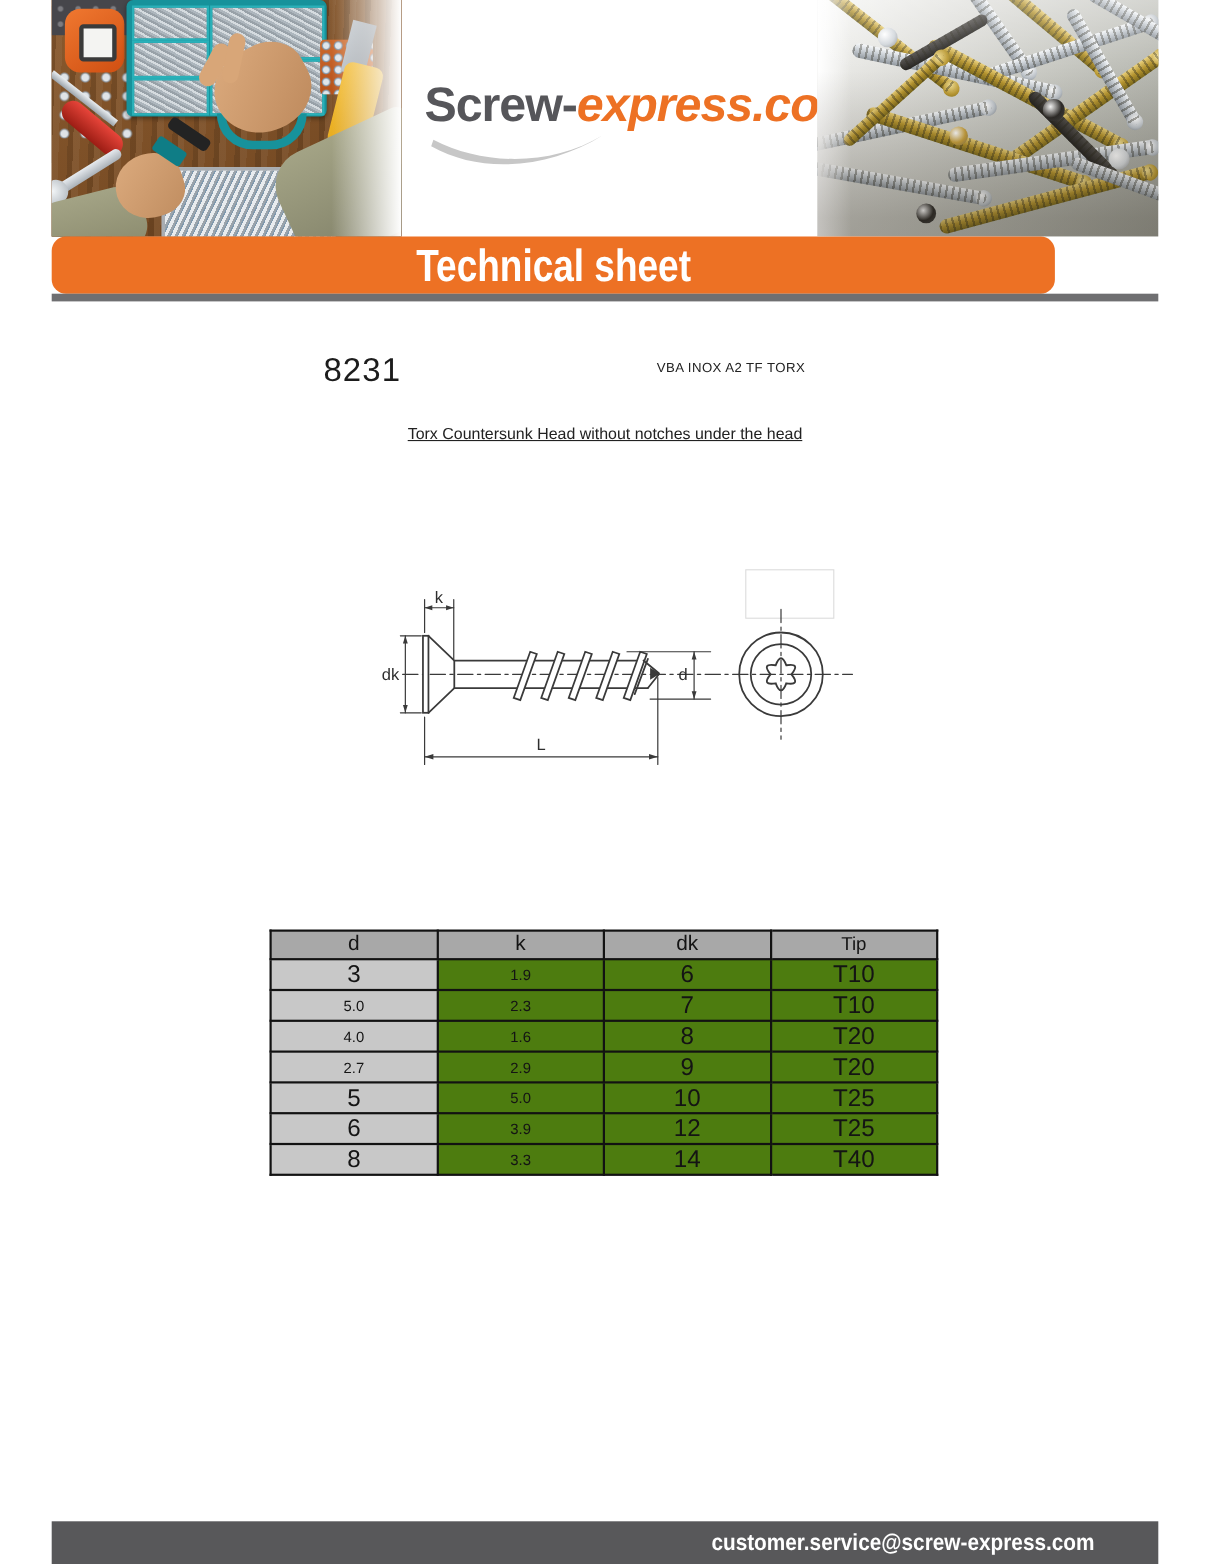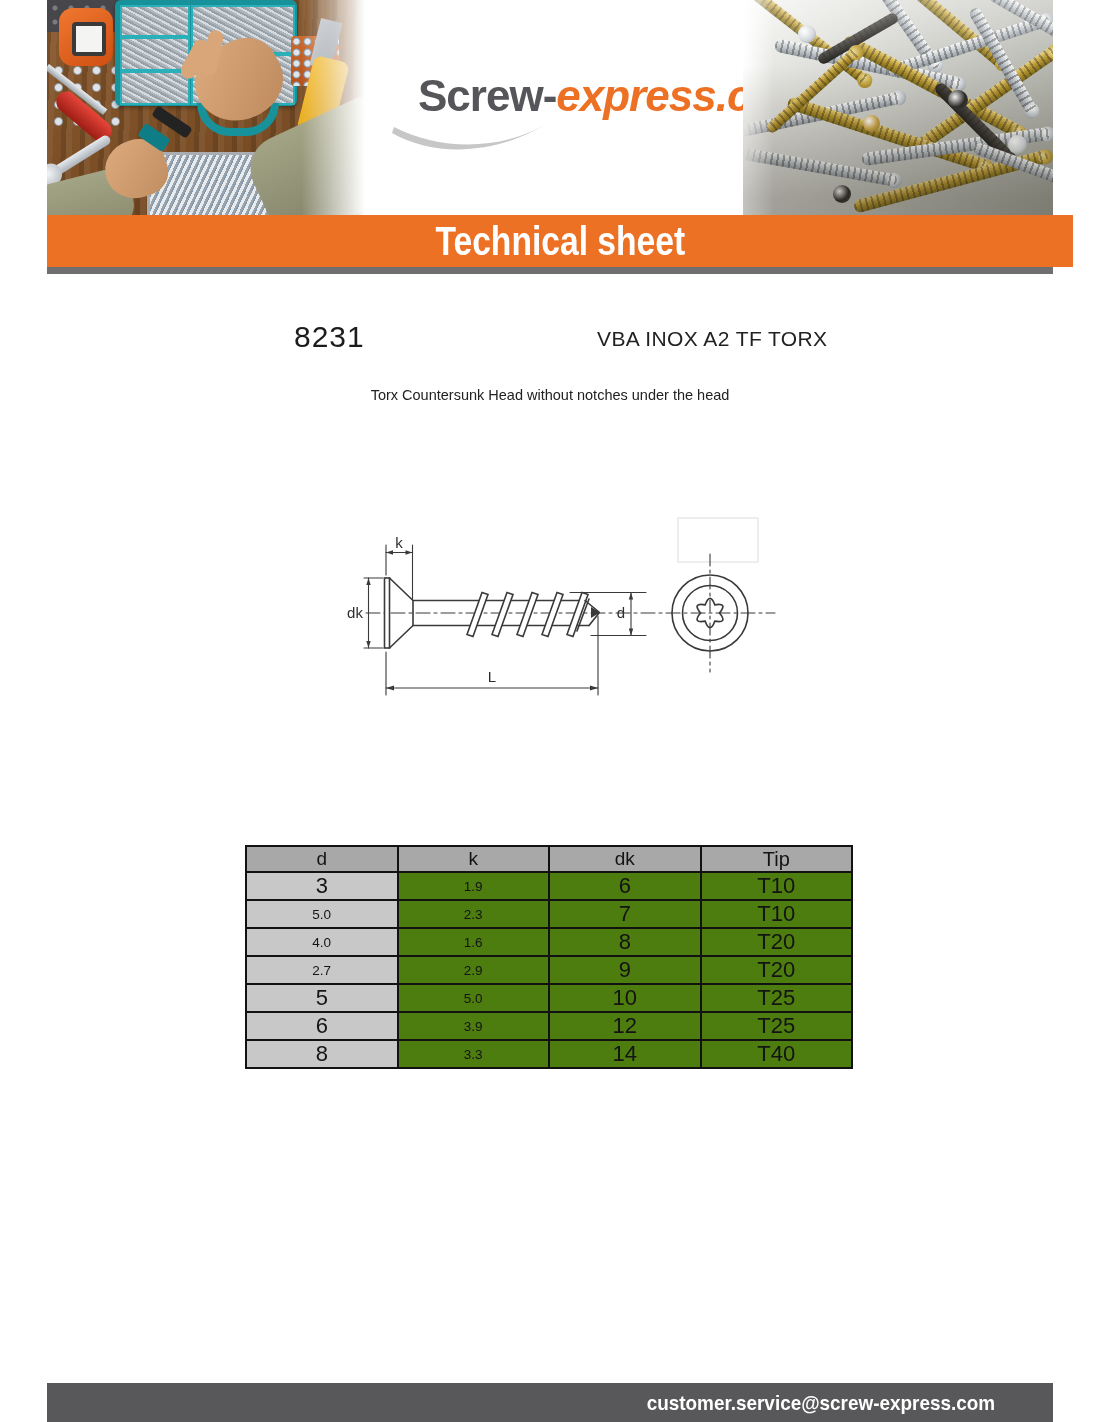--- a/index.html
+++ b/index.html
@@ -63,47 +63,47 @@
   .rod.b{background:linear-gradient(#504d49,#242220);}
   .rod.s::before,.rod.g::before{content:'';position:absolute;right:-5px;top:50%;width:15px;height:15px;
     transform:translateY(-50%);border-radius:50%;}
   .rod.s::before{background:radial-gradient(circle at 35% 35%,#ffffff,#bcc2c8 60%,#798089);}
   .rod.g::before{background:radial-gradient(circle at 35% 35%,#f0dd92,#bb9a34 60%,#83701f);}
   .shead{position:absolute;border-radius:50%;}
 
   
   .logo{position:absolute;left:386px;top:74px;white-space:nowrap;
     font-size:44px;font-weight:bold;letter-spacing:-1px;line-height:1;}
-  .logo .lg-gray{color:var(--logo-gray,#56565a);margin-left:32px;}
+  .logo .lg-gray{color:var(--logo-gray,#56565a);}
   .logo .lg-orange{color:var(--accent,#ed7124);font-style:italic;}
   .swoosh{position:absolute;left:388px;top:119px;}
 
   
-  .banner{position:absolute;left:47px;top:215px;width:1026px;height:52px;background:var(--accent,#ed7124);
-    display:flex;align-items:center;justify-content:center;}
+  .banner{position:absolute;left:47px;top:215px;width:912px;height:52px;background:var(--accent,#ed7124);
+    display:flex;align-items:center;justify-content:center;border-radius:13px;}
   .banner span{display:inline-block;color:#fff;font-size:41px;font-weight:bold;letter-spacing:0;
     transform:scaleX(.82);white-space:nowrap;}
   .gray-strip{position:absolute;left:47px;top:267px;width:1006px;height:7px;background:#6f6f71;}
 
   
   .prod-code{position:absolute;left:294px;top:320px;font-size:30px;color:#1c1c1c;letter-spacing:1px;}
-  .prod-name{position:absolute;left:597px;top:327px;font-size:21px;color:#222;letter-spacing:.4px;}
-  .prod-desc{position:absolute;left:0;top:387px;width:1100px;text-align:center;font-size:14.5px;color:#222;}
+  .prod-name{position:absolute;left:597px;top:327px;font-size:12px;color:#222;letter-spacing:.4px;}
+  .prod-desc{position:absolute;left:0;top:387px;width:1100px;text-align:center;font-size:14.5px;color:#222;text-decoration:underline;}
 
   
   .drawing{position:absolute;left:340px;top:510px;width:440px;height:200px;}
   .drawing svg{display:block;}
   .drawing text{font-family:"Liberation Sans",sans-serif;font-size:15px;fill:#2e2e2e;}
 
   
   table.dims{position:absolute;left:245px;top:845px;width:608px;border-collapse:collapse;table-layout:fixed;}
   table.dims th,table.dims td{border:2px solid #121212;text-align:center;vertical-align:middle;
     color:#141414;padding:0;}
   table.dims th{height:24px;background:#a8a8a8;font-size:19px;font-weight:normal;}
-  table.dims th:last-child{font-size:20px;}
+  table.dims th:last-child{font-size:17px;}
   table.dims td{height:22px;background:#4d7c0f;}
   table.dims td:first-child{background:#c8c8c8;}
   td.lg{font-size:22px;} td.sm{font-size:13.5px;}
 
   
   .footer{position:absolute;left:47px;top:1383px;width:1006px;height:39px;background:var(--footer-gray,#58585a);
     text-align:right;line-height:39px;padding:0;box-sizing:border-box;}
   .footer span{display:inline-block;margin-right:58px;color:#fff;font-size:21px;font-weight:bold;
     transform:scaleX(.9);transform-origin:100% 50%;white-space:nowrap;}
 </style>

